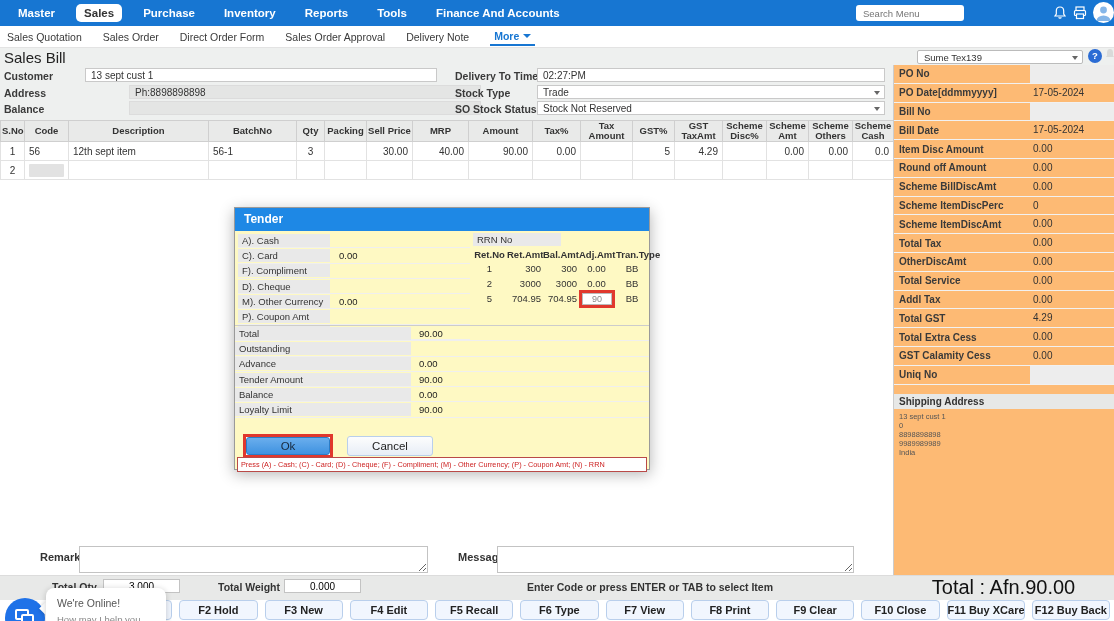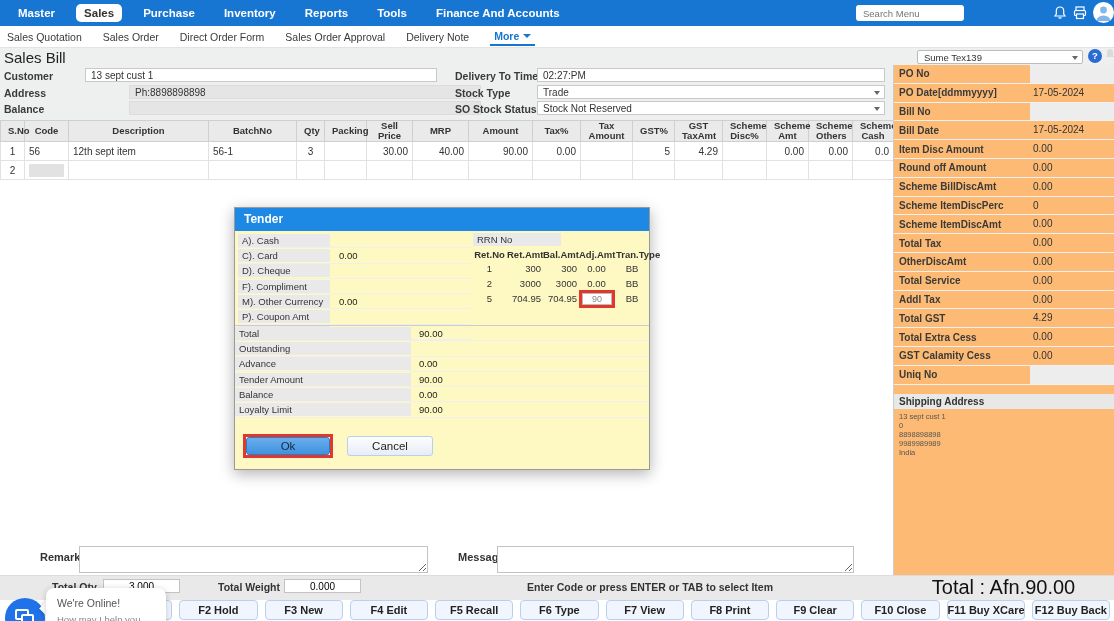--- a/index.html
+++ b/index.html
@@ -39,21 +39,21 @@
   .form-bg { position:absolute; left:0; top:65px; width:893px; height:55px; background:#eef0ef; }
   .flabel { position:absolute; font-size:10.5px; font-weight:bold; color:#3a3a3a; }
   .field { position:absolute; height:14px; font-size:10px; color:#333; padding:1px 5px; }
   .field.white { background:#fff; border:1px solid #c9c9c9; }
   .field.gray  { background:#e4e5e4; border:1px solid #dcdcdc;margin-left:44px; }
   .field.sel { background:#fff; border:1px solid #c9c9c9; }
   input.field { outline:none; }
   
   .items-table { position:absolute; left:0; top:120px; width:893px; border-collapse:collapse; table-layout:fixed; }
   .items-table th { background:#e9eae9; font-size:9.5px; line-height:10px; font-weight:bold; color:#333;
-    border:1px solid #cfcfcf; height:20px; text-align:center; padding:0 7px; }
+    border:1px solid #cfcfcf; height:20px; text-align:center; padding:0 1px; }
   .items-table td { font-size:10px; color:#333; border:1px solid #e2e2e2; height:19px; padding:0 4px; background:#fff; }
   .items-table td.num { text-align:right; }
   .items-table td.ctr { text-align:center; }
   .code-empty { background:#e2e2e2; height:13px; width:100%; border-radius:1px; }
   
   .vline { position:absolute; left:893px; top:65px; width:1px; height:535px; background:#ccc; }
   .right-panel { position:absolute; left:894px; top:65px; width:220px; height:513px; background:#fdba74; }
   .rp-row { display:flex; height:18.8px; border-bottom:1px solid #f1f1f1; align-items:center; }
   .rp-label { flex:1; font-size:10px; font-weight:bold; color:#3a3a3a; padding-left:5px; white-space:nowrap; overflow:hidden; }
   .rp-val { width:84px; height:100%; font-size:10px; color:#333; padding:3px 3px 0 3px; }
@@ -375,25 +375,25 @@
     <div class="t-pay">
       <div class="t-pay-row">
           <span class="t-pay-label">A). Cash</span>
           <span class="t-pay-val"></span>
         </div>
       <div class="t-pay-row">
           <span class="t-pay-label">C). Card</span>
           <span class="t-pay-val">0.00</span>
         </div>
       <div class="t-pay-row">
+          <span class="t-pay-label">F). Compliment</span>
+          <span class="t-pay-val"></span>
+        </div>
+      <div class="t-pay-row">
           <span class="t-pay-label">D). Cheque</span>
-          <span class="t-pay-val"></span>
-        </div>
-      <div class="t-pay-row">
-          <span class="t-pay-label">F). Compliment</span>
           <span class="t-pay-val"></span>
         </div>
       <div class="t-pay-row">
           <span class="t-pay-label">M). Other Currency</span>
           <span class="t-pay-val">0.00</span>
         </div>
       <div class="t-pay-row">
           <span class="t-pay-label">P). Coupon Amt</span>
           <span class="t-pay-val"></span>
         </div>
@@ -460,20 +460,21 @@
           <span class="t-total-label">Loyalty Limit</span>
           <span class="t-total-val">90.00</span>
         </div>
     </div>
 
     <div class="t-buttons">
       <span class="red-box"><button class="ok-btn">Ok</button></span>
       <button class="cancel-btn">Cancel</button>
     </div>
 
+    <div class="t-hint">Press (A) - Cash; (C) - Card; (D) - Cheque; (F) - Compliment; (M) - Other Currency; (P) - Coupon Amt; (N) - RRN</div>
   </div>
 </div>
 
 <span class="remarks-label">Remarks</span>
 <textarea class="remarks-area" style=""></textarea>
 <span class="message-label">Message</span>
 <textarea class="message-area" style=""></textarea>
 
 <div class="bottom-strip"></div>
 <span class="tq-label">Total Qty</span>

